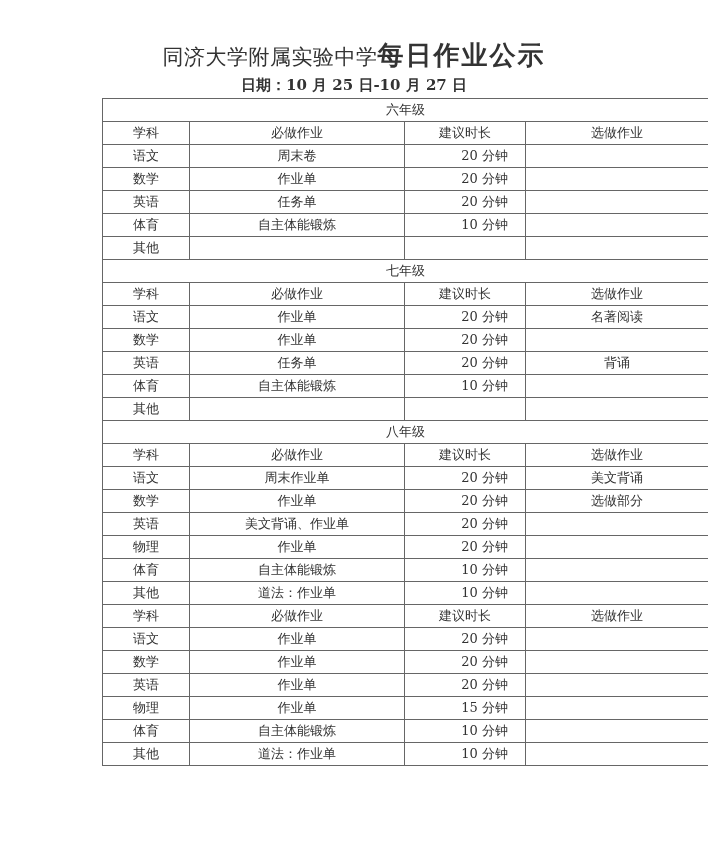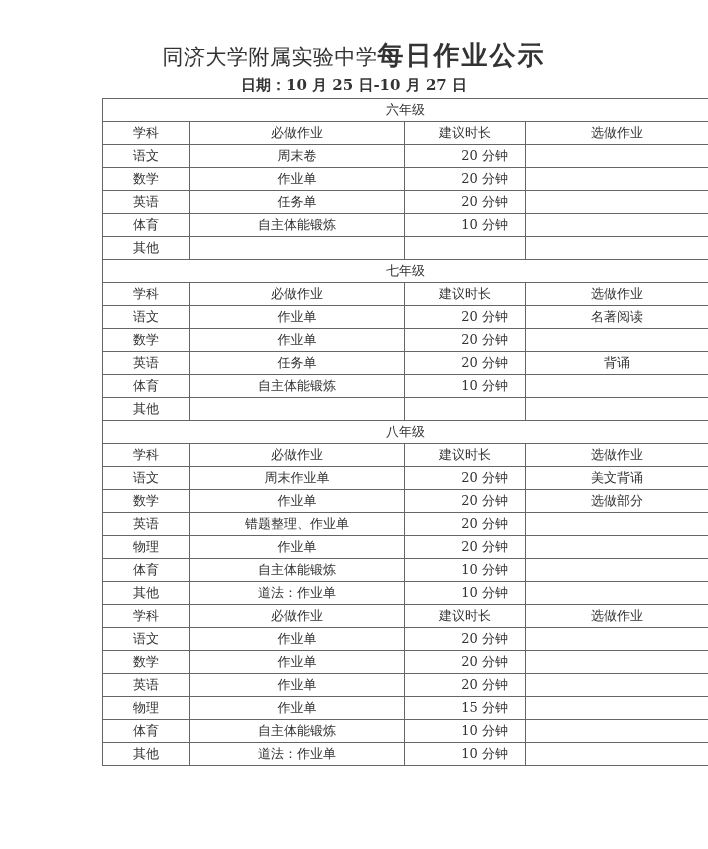--- a/index.html
+++ b/index.html
@@ -120,21 +120,21 @@
         <td>美文背诵</td>
       </tr>
       <tr>
         <td>数学</td>
         <td>作业单</td>
         <td class="dur">20 分钟</td>
         <td>选做部分</td>
       </tr>
       <tr>
         <td>英语</td>
-        <td>错题整理、作业单</td>
+        <td>美文背诵、作业单</td>
         <td class="dur">20 分钟</td>
         <td></td>
       </tr>
       <tr>
         <td>物理</td>
         <td>作业单</td>
         <td class="dur">20 分钟</td>
         <td></td>
       </tr>
       <tr>

